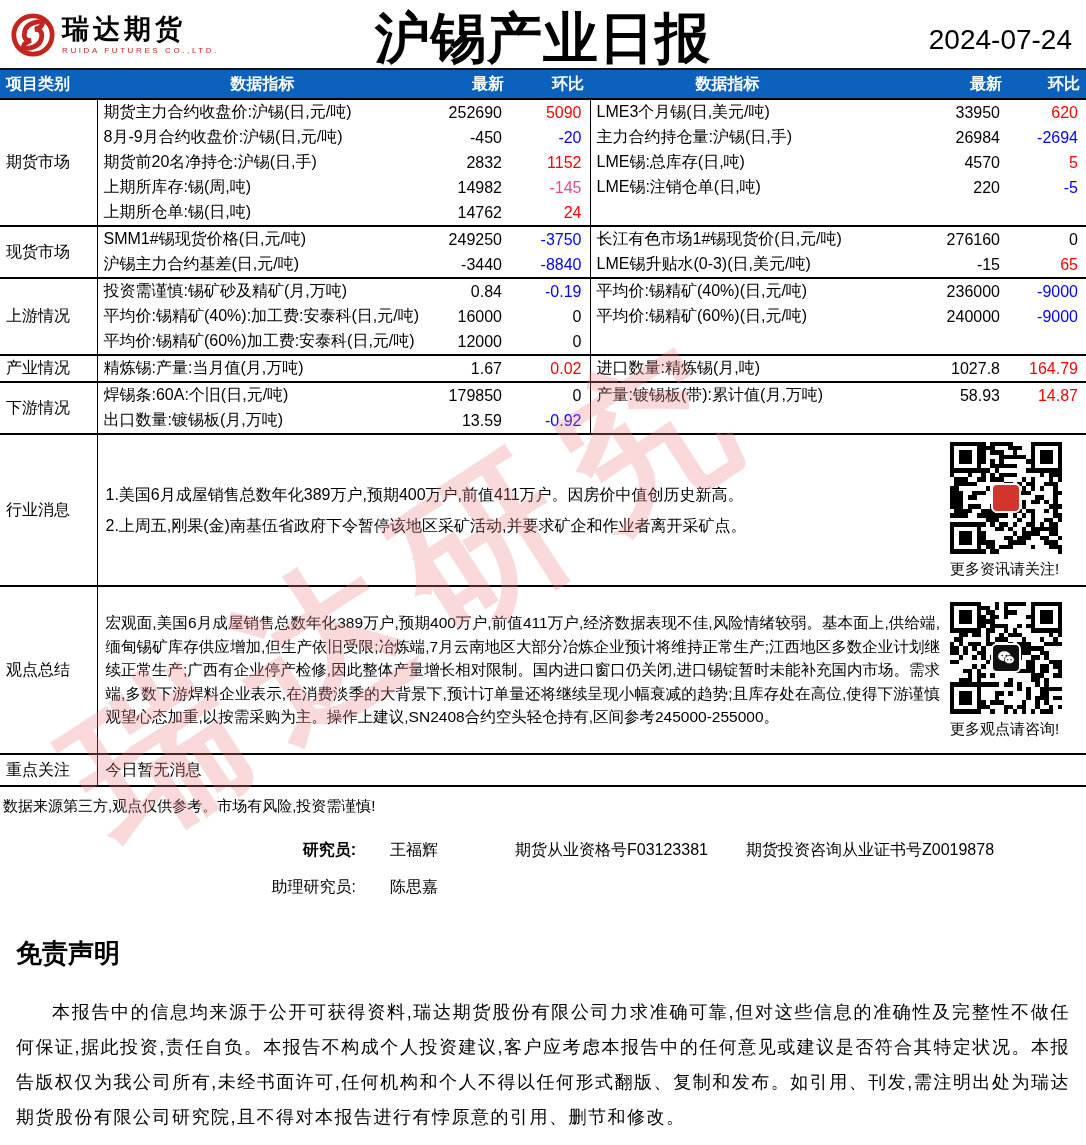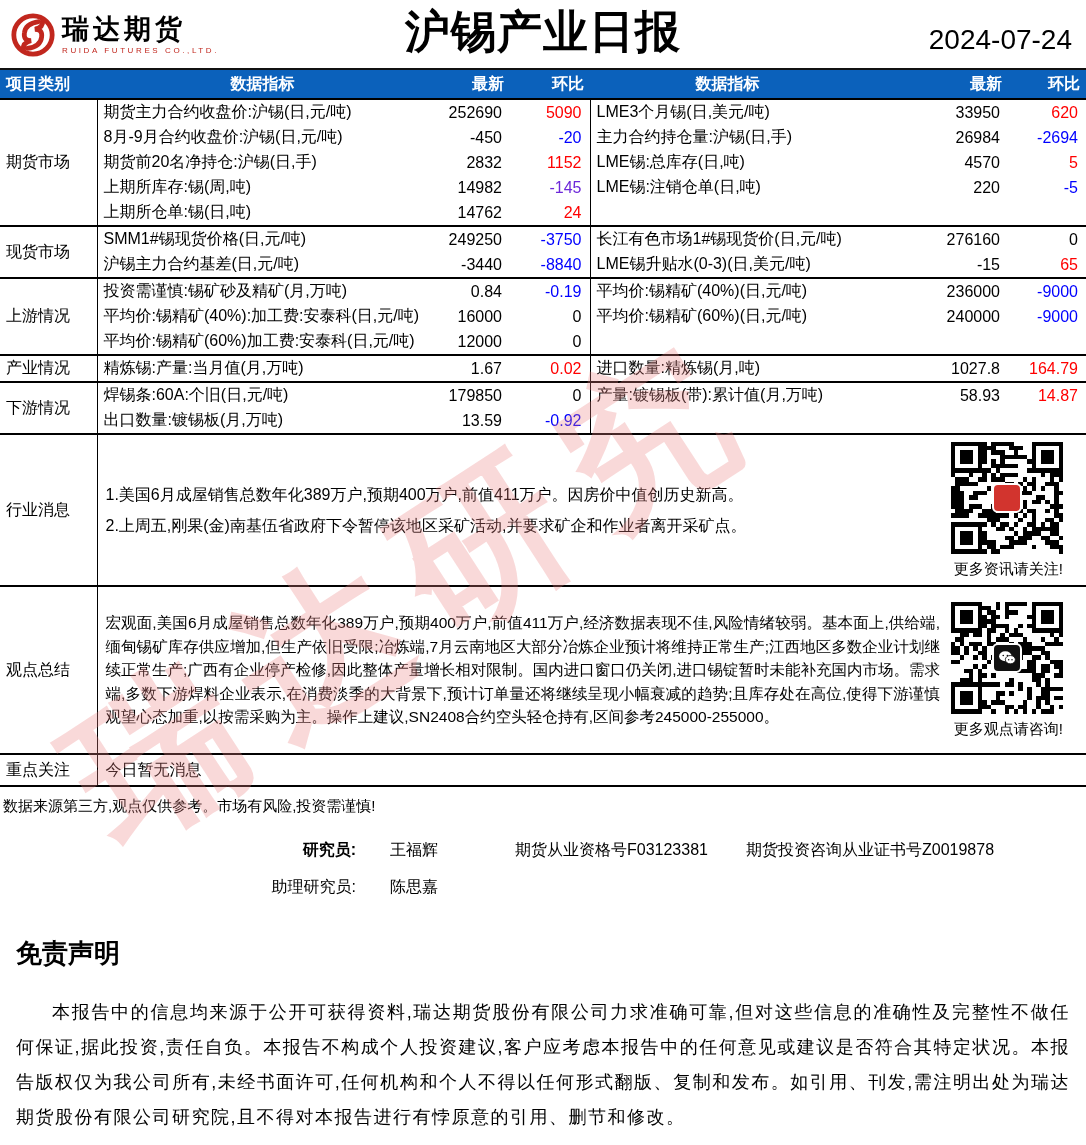--- a/index.html
+++ b/index.html
@@ -20,21 +20,21 @@
   }
 
   
   .hdr { position:relative; height:68px; }
   .logo { position:absolute; left:10px; top:12px; display:flex; align-items:center; }
   .logo-mark { width:46px; height:46px; margin-right:6px; }
   .logo-txt .cn { font-size:27px; font-weight:900; letter-spacing:4px; line-height:1.1; }
   .logo-txt .en { font-size:8px; color:#c1271e; letter-spacing:2.6px; margin-top:2px; }
   .rpt-title {
     position:absolute; left:0; right:0; top:2px; text-align:center;
-    font-size:45px; font-weight:900; letter-spacing:1px;
+    font-size:55px; font-weight:900; letter-spacing:1px;
   }
   .rpt-date { position:absolute; right:14px; top:24px; font-size:28px; }
 
   
   table.rpt { width:1086px; border-collapse:collapse; table-layout:fixed; position:relative; z-index:2; }
   table.rpt th, table.rpt td { font-size:16px; vertical-align:middle; }
   thead th {
     background:#0b61bb; color:#fff; font-weight:bold; font-size:17px;
     height:30px; border-top:2px solid #111; padding:2px 6px;
   }
@@ -54,21 +54,21 @@
   .block-flex { display:flex; align-items:center; }
   .block-text { flex:1 1 auto; padding:8px 10px 8px 8px; }
   .news-row { height:150px; }
   .news-text p { font-size:16px; line-height:1.7; margin:4px 0; }
   .view-row { height:166px; }
   .view-text { font-size:15.5px; line-height:1.52; text-align:justify; }
   .focus-row { height:32px; }
   td.focus-cell { text-align:left; padding:4px 8px; font-size:17px; }
 
   
-  .qr-col { flex:0 0 136px; display:flex; flex-direction:column; align-items:flex-end; padding-right:23px; }
+  .qr-col { flex:0 0 136px; display:flex; flex-direction:column; align-items:flex-start; padding-right:12px; }
   .qr-wrap { position:relative; width:112px; height:112px; background:#fff; }
   .qr { width:112px; height:112px; }
   .qr-badge { position:absolute; left:50%; top:50%; transform:translate(-50%,-50%);
               width:30px; height:30px; border-radius:6px; border:2px solid #fff;
               display:flex; align-items:center; justify-content:center; }
   .qr-badge.red { background:#d2342e; }
   .qr-badge.black { background:#111; }
   .qr-cap { font-size:15px; margin-top:6px; white-space:nowrap; }
 
   
@@ -154,21 +154,21 @@
           <td class="label">期货前20名净持仓:沪锡(日,手)</td>
           <td class="num">2832</td>
           <td class="chg" style="color: rgb(255, 0, 0);">1152</td>
           <td class="label rdiv">LME锡:总库存(日,吨)</td>
           <td class="num">4570</td>
           <td class="chg" style="color: rgb(255, 0, 0);">5</td>
         </tr>
         <tr>
           <td class="label">上期所库存:锡(周,吨)</td>
           <td class="num">14982</td>
-          <td class="chg" style="color: #6d28d9;">-145</td>
+          <td class="chg" style="color: #ec4899;">-145</td>
           <td class="label rdiv">LME锡:注销仓单(日,吨)</td>
           <td class="num">220</td>
           <td class="chg" style="color: rgb(0, 0, 255);">-5</td>
         </tr>
         <tr>
           <td class="label">上期所仓单:锡(日,吨)</td>
           <td class="num">14762</td>
           <td class="chg" style="color: rgb(255, 0, 0);">24</td>
           <td class="label rdiv"></td>
           <td class="num"></td>

